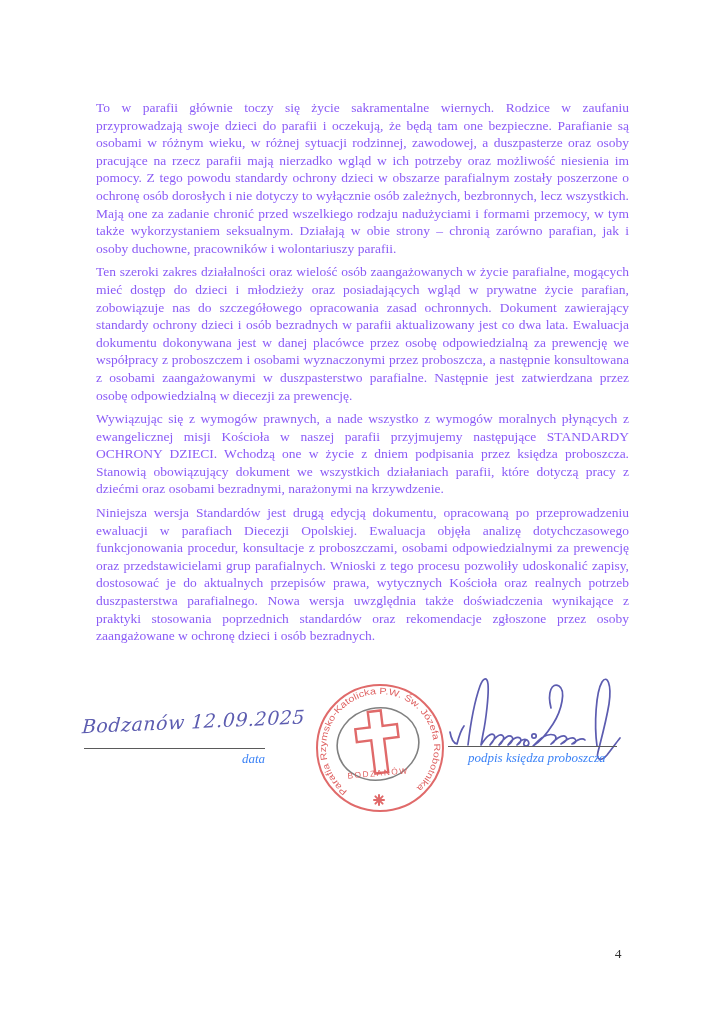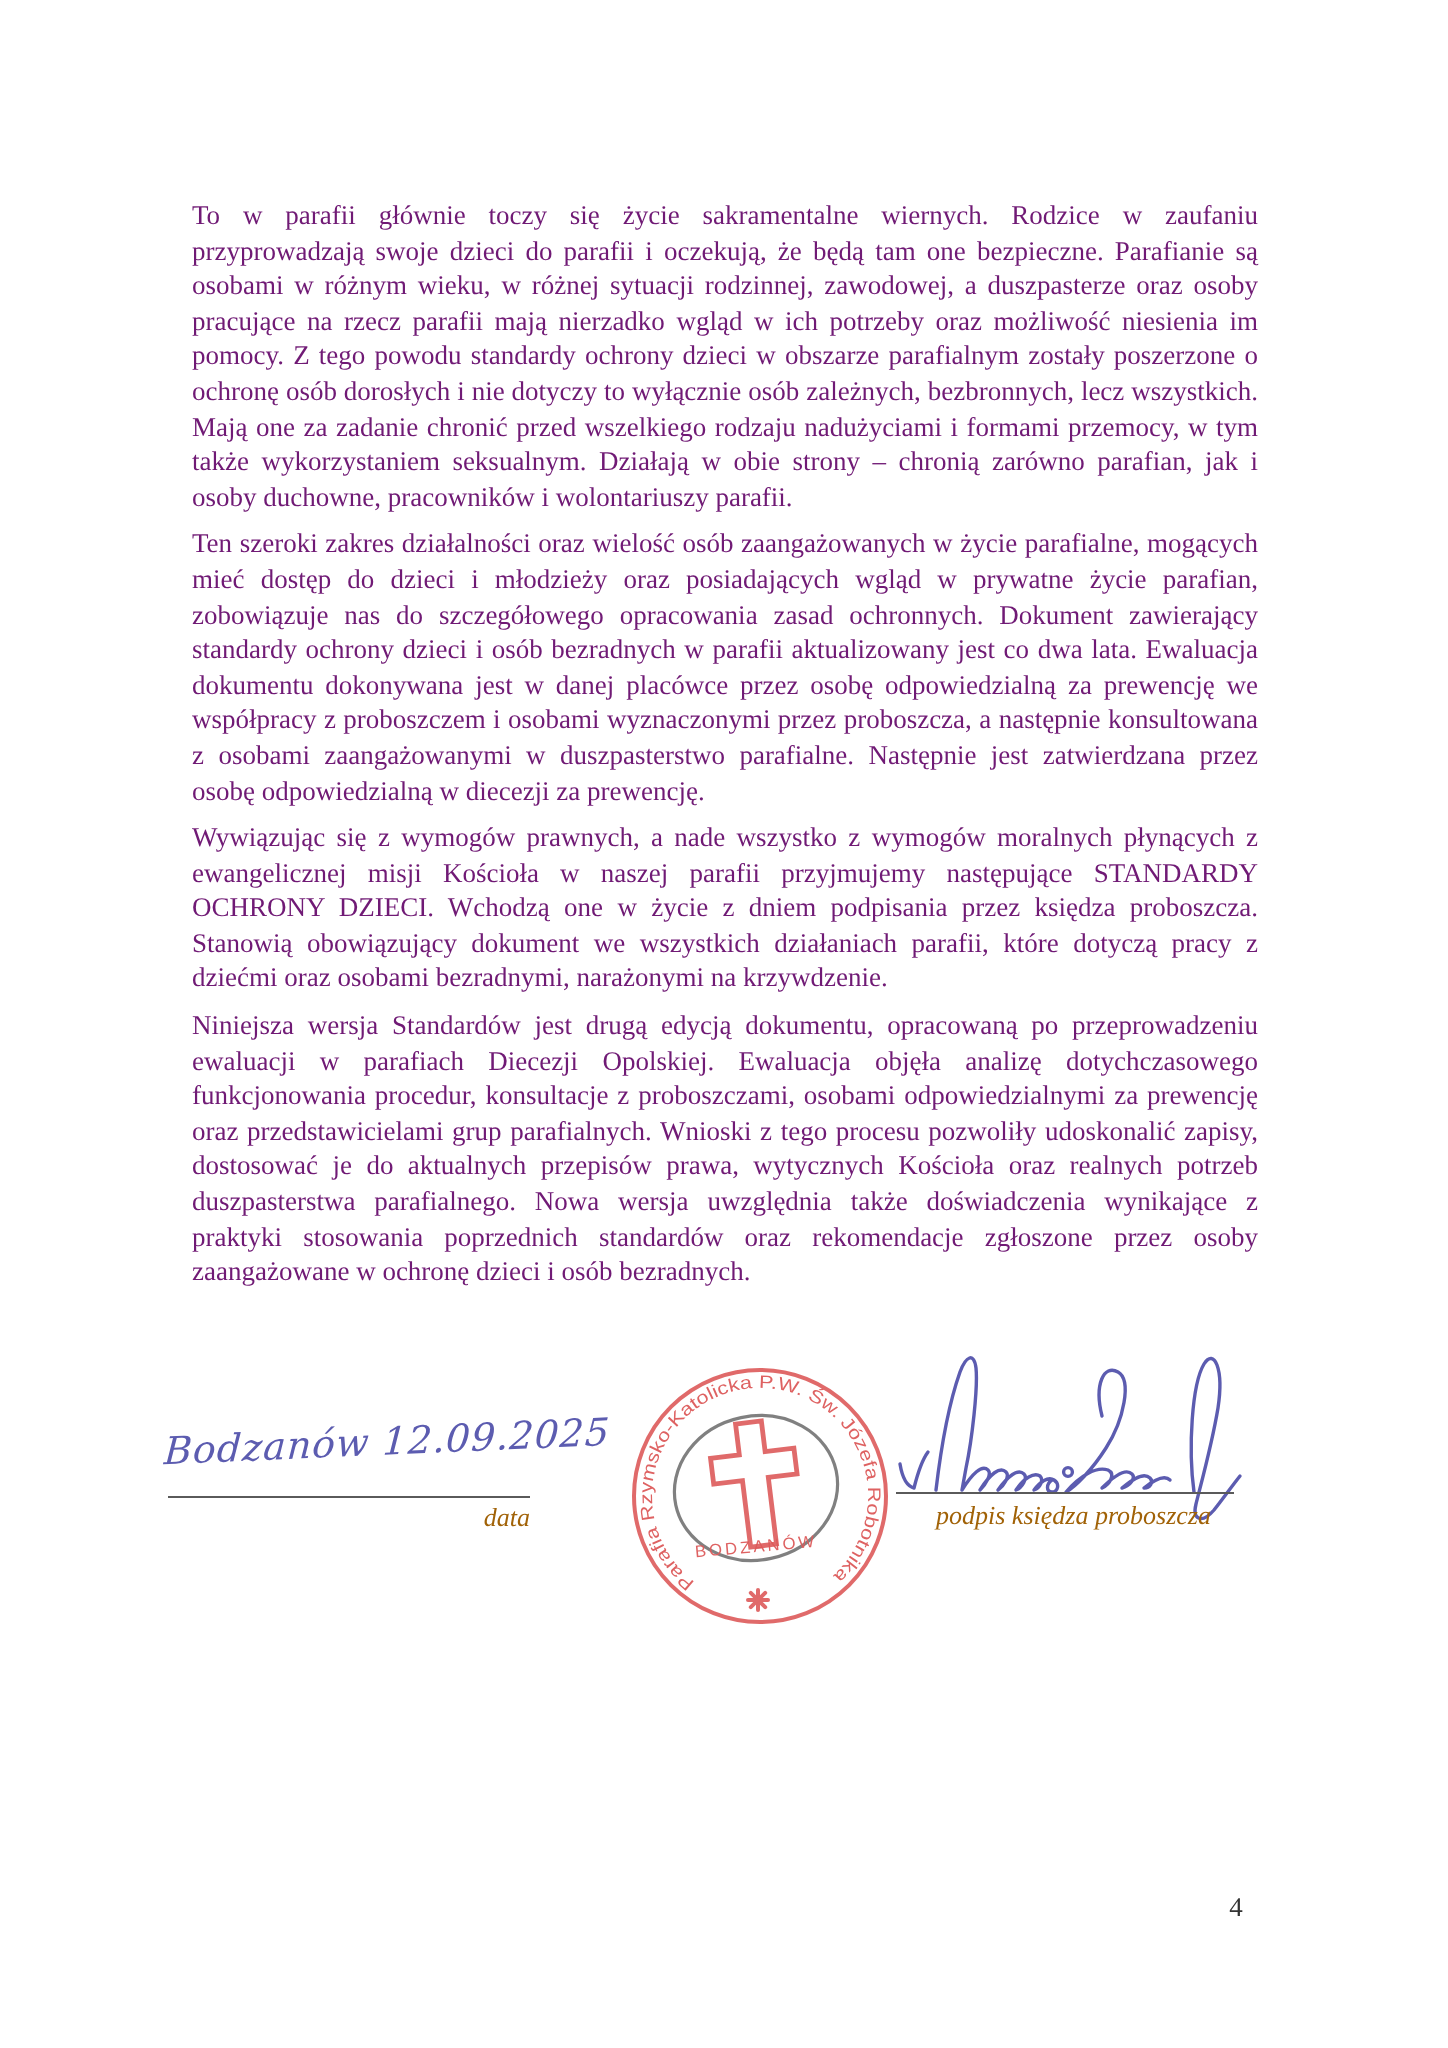--- a/index.html
+++ b/index.html
@@ -7,21 +7,21 @@
     position:relative;
     width:724px;height:1024px;
     background:#ffffff;
     overflow:hidden;
     font-family:"Liberation Serif", serif;
   }
   .content{
     position:absolute;
     left:96px;top:99px;width:533px;
     font-size:13.5px;line-height:17.6px;
-    color:#701a75;
+    color:#8b5cf6;
     text-align:justify;
   }
   .content p{margin:0 0 6px 0;}
   
   .handwriting-date{
     position:absolute;
     left:82px;top:711px;width:190px;
     font-family:"DejaVu Serif", serif;
     font-style:italic;
     font-size:19px;
@@ -33,21 +33,21 @@
   .rule{
     position:absolute;height:0;
     border-top:1.2px solid #5a5a5a;
   }
   .rule-date{left:84px;top:748px;width:181px;}
   .rule-signature{left:448px;top:746px;width:169px;}
   .sig-label{
     position:absolute;
     font-style:italic;
     font-size:13px;
-    color:#a16207;
+    color:#3b82f6;
   }
   .label-date{left:185px;top:751px;width:80px;text-align:right;}
   .label-podpis{left:468px;top:750px;width:175px;white-space:nowrap;}
   .stamp-svg{position:absolute;left:300px;top:668px;}
   .signature-svg{position:absolute;left:438px;top:658px;}
   .page-number{
     position:absolute;
     left:606px;top:946px;width:24px;
     text-align:center;
     font-size:13.5px;color:#333333;

